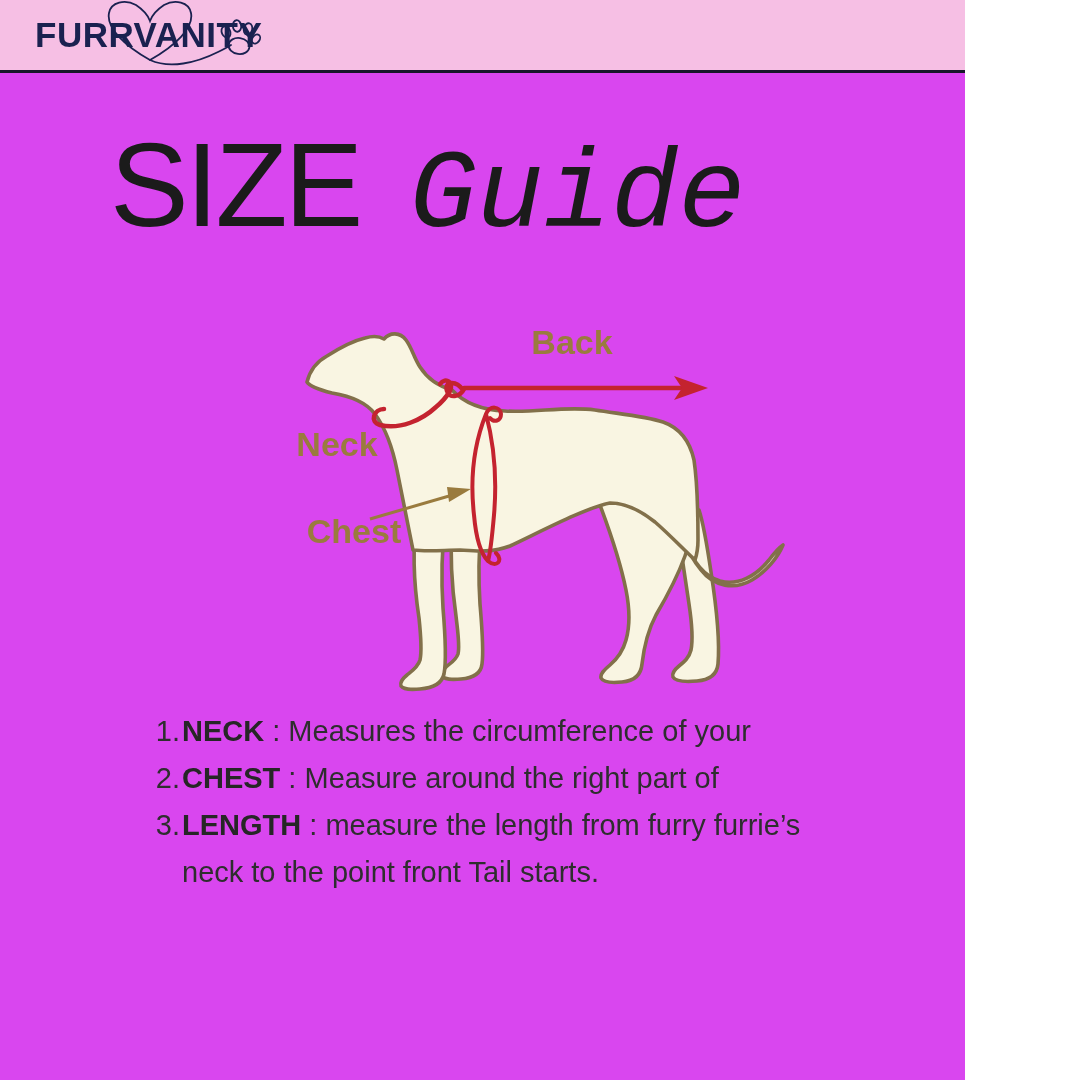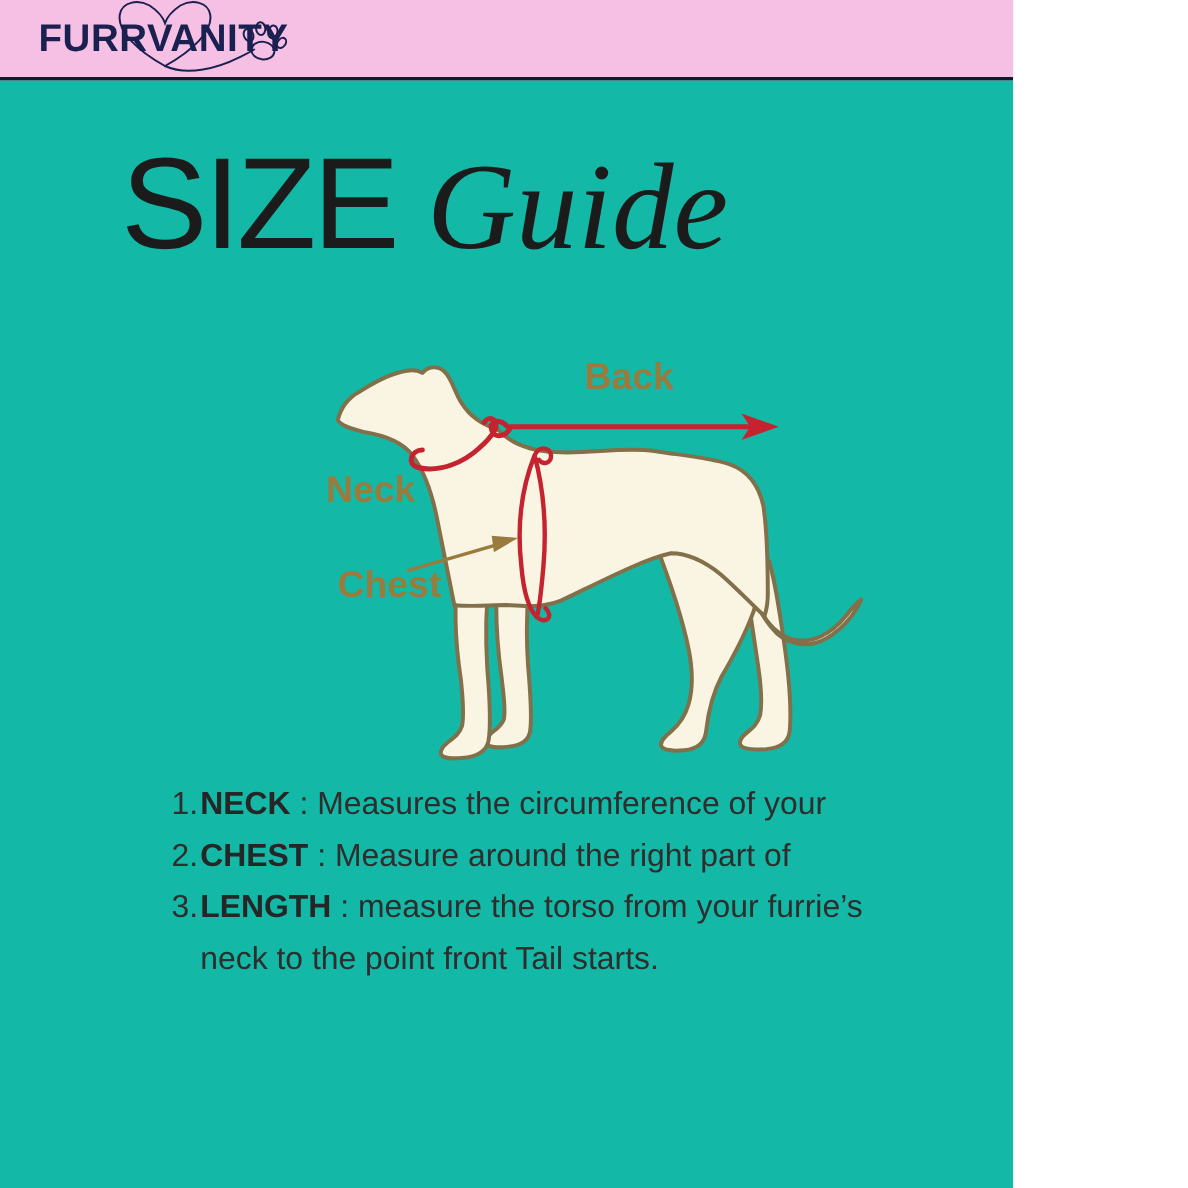--- a/index.html
+++ b/index.html
@@ -1,18 +1,18 @@
 <!DOCTYPE html>
 <html><head>
 <meta charset="utf-8">
 <style>
   html,body{margin:0;padding:0;background:#ffffff;}
   #canvas{
     position:relative;width:921px;height:1080px;overflow:hidden;
-    background:#14b8a6;font-family:"Liberation Sans",sans-serif;
+    background:#d946ef;font-family:"Liberation Sans",sans-serif;padding-left:44px;
   }
   
   .topbar{
     position:absolute;left:0;top:0;width:1080px;height:70px;
     background:#f6bfe4;border-bottom:3px solid #17172b;box-sizing:content-box;
   }
   .accent-block{
     position:absolute;right:0;top:0;width:108px;height:70px;background:#1a2150;
   }
   .logo{position:absolute;left:35px;top:0;height:70px;width:260px;}
@@ -22,22 +22,22 @@
     font-size:35px;font-weight:bold;letter-spacing:0.5px;color:#1a2150;
     font-family:"Liberation Sans",sans-serif;
   }
   
   .title{position:absolute;left:110px;top:126px;display:flex;align-items:baseline;gap:28px;}
   .size-word{
     font-family:"Liberation Sans",sans-serif;font-weight:400;
     font-size:118px;line-height:118px;letter-spacing:-3px;color:#1b1b1b;
   }
   .guide-word{
-    font-family:Liberation Serif, serif;font-style:italic;font-weight:400;
-    font-size:112px;line-height:112px;color:#1b1b1b;margin-left:0;
+    font-family:Liberation Mono, monospace;font-style:italic;font-weight:400;
+    font-size:112px;line-height:112px;color:#1b1b1b;margin-left:21px;
   }
   
   .diagram{position:absolute;left:280px;top:310px;width:540px;height:400px;}
   .diag-label{
     font-family:"Liberation Sans",sans-serif;font-weight:bold;font-size:34px;
   }
   
   .instructions{
     position:absolute;left:136px;top:708px;width:810px;
     font-size:29px;line-height:47px;color:#2e2e2e;
@@ -144,19 +144,19 @@
     </div>
 
     <div class="item">
       <span class="num">2.</span>
       <div><span class="term">CHEST</span><span> : </span><span>Measure around the right part of</span>
       </div>
     </div>
 
     <div class="item">
       <span class="num">3.</span>
-      <div><span class="term">LENGTH</span><span> : </span><span>measure the torso from your furrie’s</span>
+      <div><span class="term">LENGTH</span><span> : </span><span>measure the length from furry furrie’s</span>
         <div>neck to the point front Tail starts.</div>
       </div>
     </div>
 
   </div>
 </div>
 
 </body></html>

